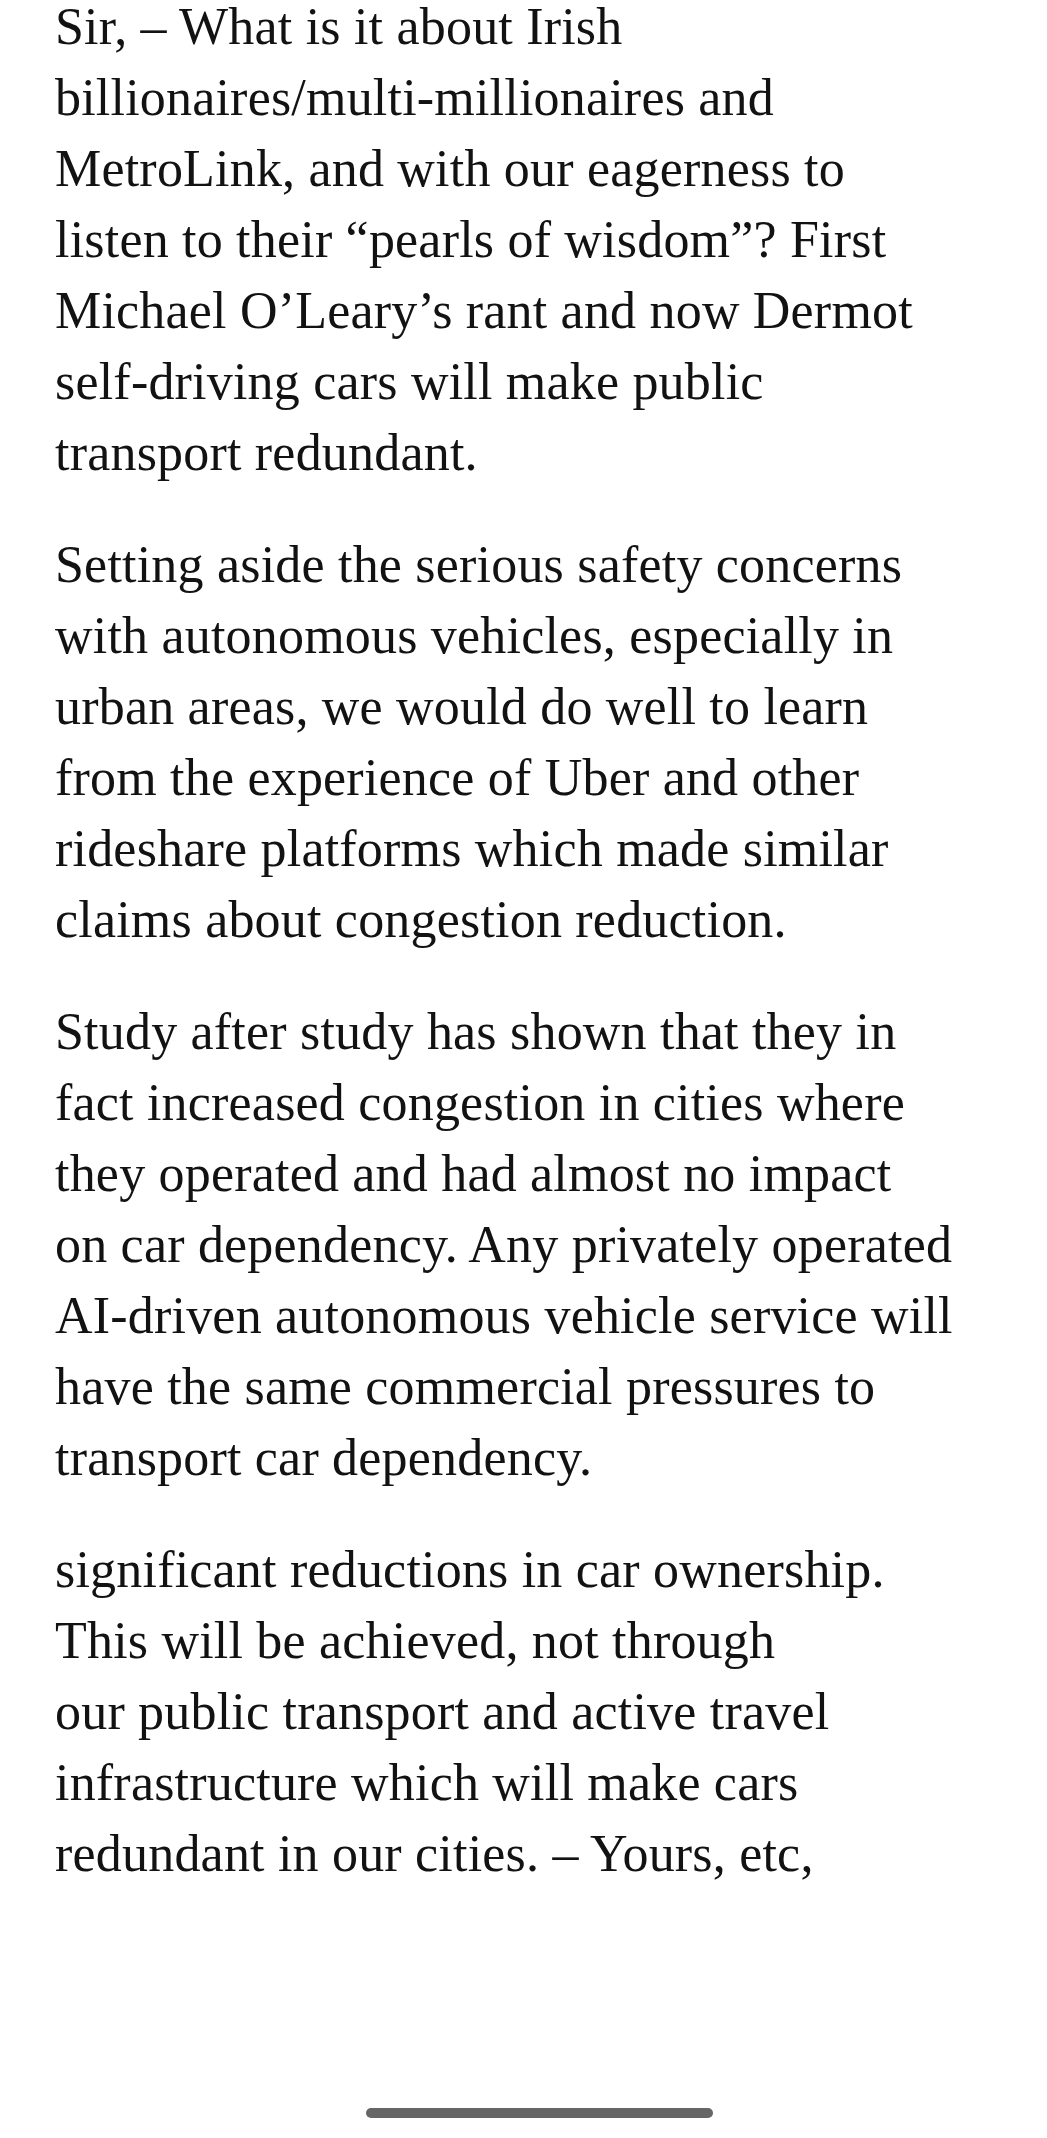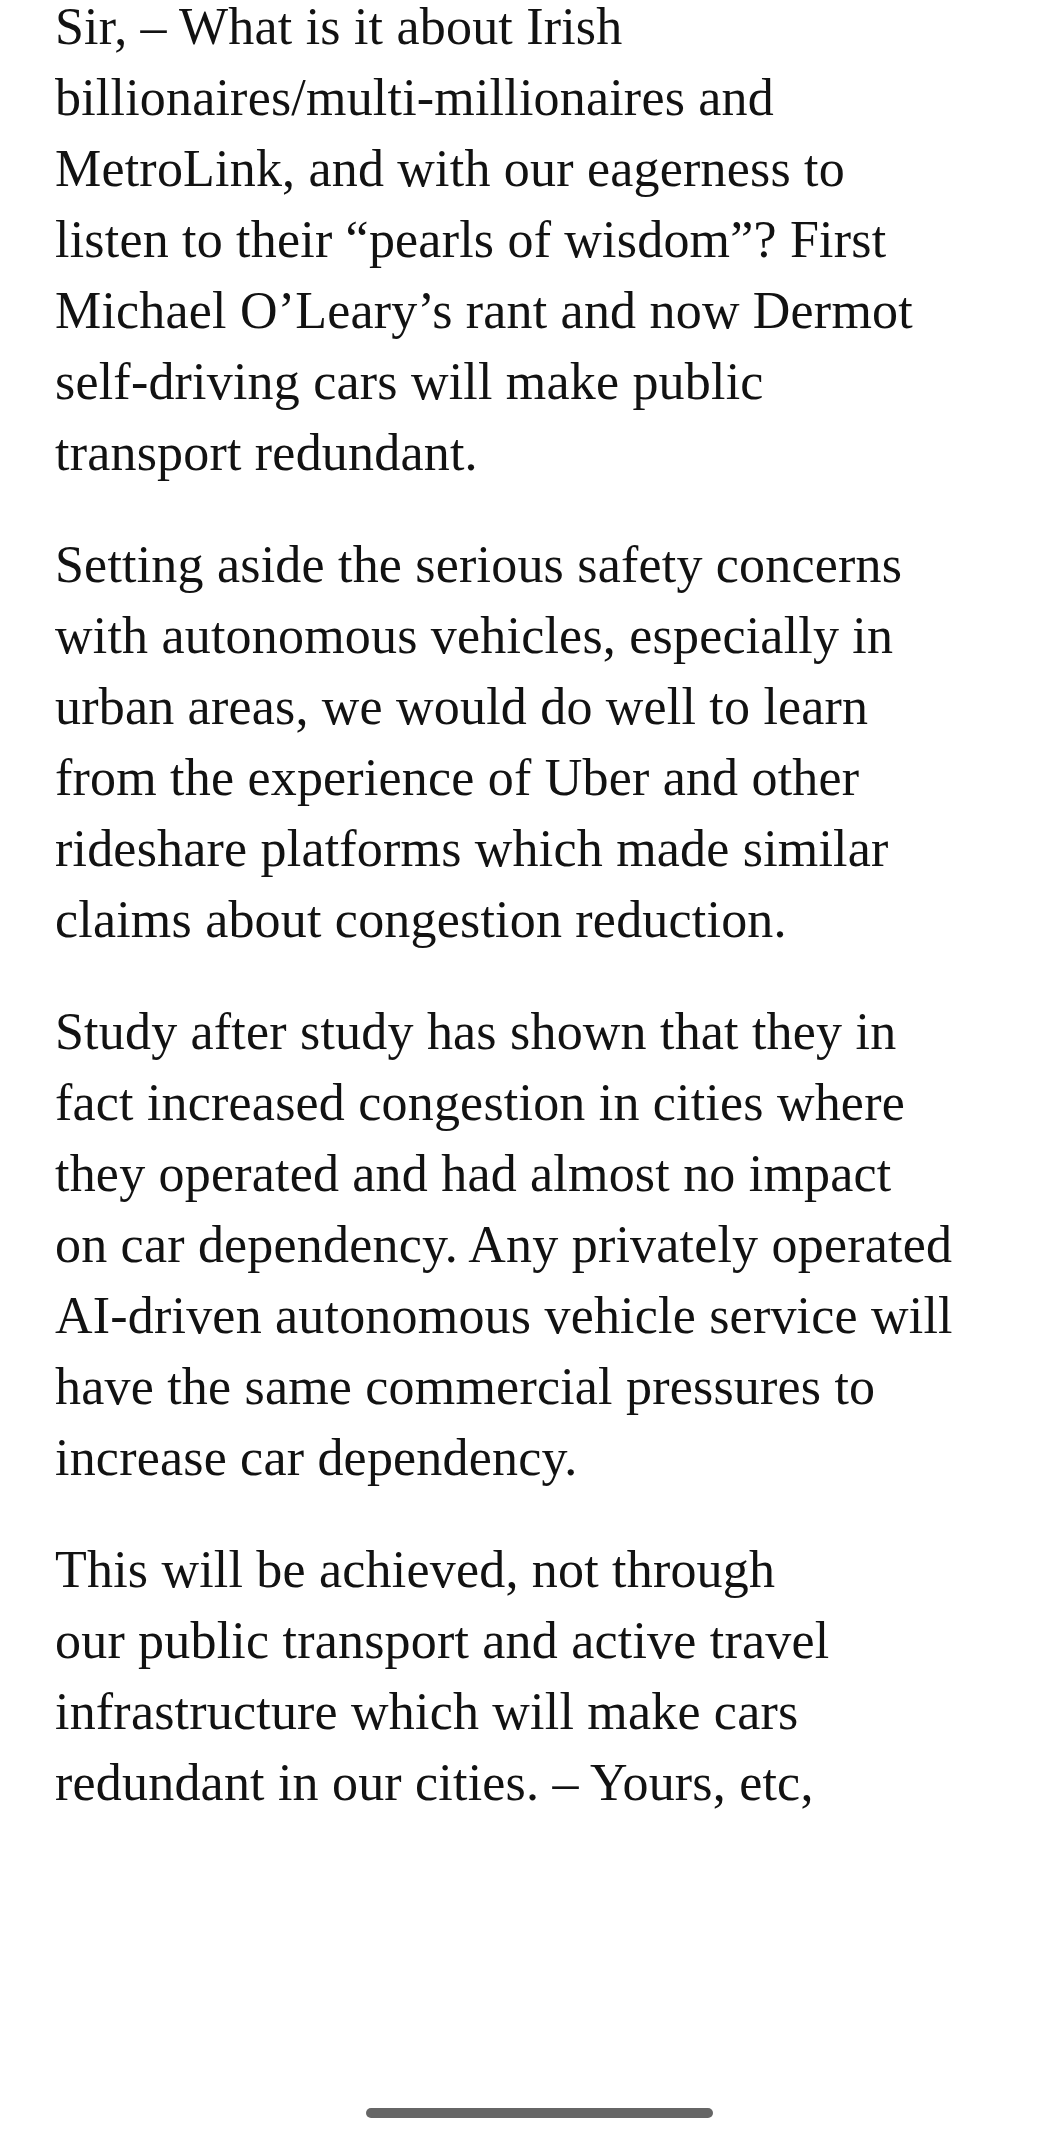--- a/index.html
+++ b/index.html
@@ -62,23 +62,24 @@
     <span class="line">rideshare platforms which made similar</span>
     <span class="line">claims about congestion reduction.</span>
   </p>
   <p class="para">
     <span class="line">Study after study has shown that they in</span>
     <span class="line">fact increased congestion in cities where</span>
     <span class="line">they operated and had almost no impact</span>
     <span class="line">on car dependency. Any privately operated</span>
     <span class="line">AI-driven autonomous vehicle service will</span>
     <span class="line">have the same commercial pressures to</span>
-    <span class="line">increase car dependency.</span>
+    <span class="line">transport car dependency.</span>
   </p>
   <p class="para">
+    <span class="line">significant reductions in car ownership.</span>
     <span class="line">This will be achieved, not through</span>
     <span class="line">our public transport and active travel</span>
     <span class="line">infrastructure which will make cars</span>
     <span class="line">redundant in our cities. – Yours, etc,</span>
   </p>
 </article>
 
 <div class="home-indicator"></div>
 
 </body></html>

